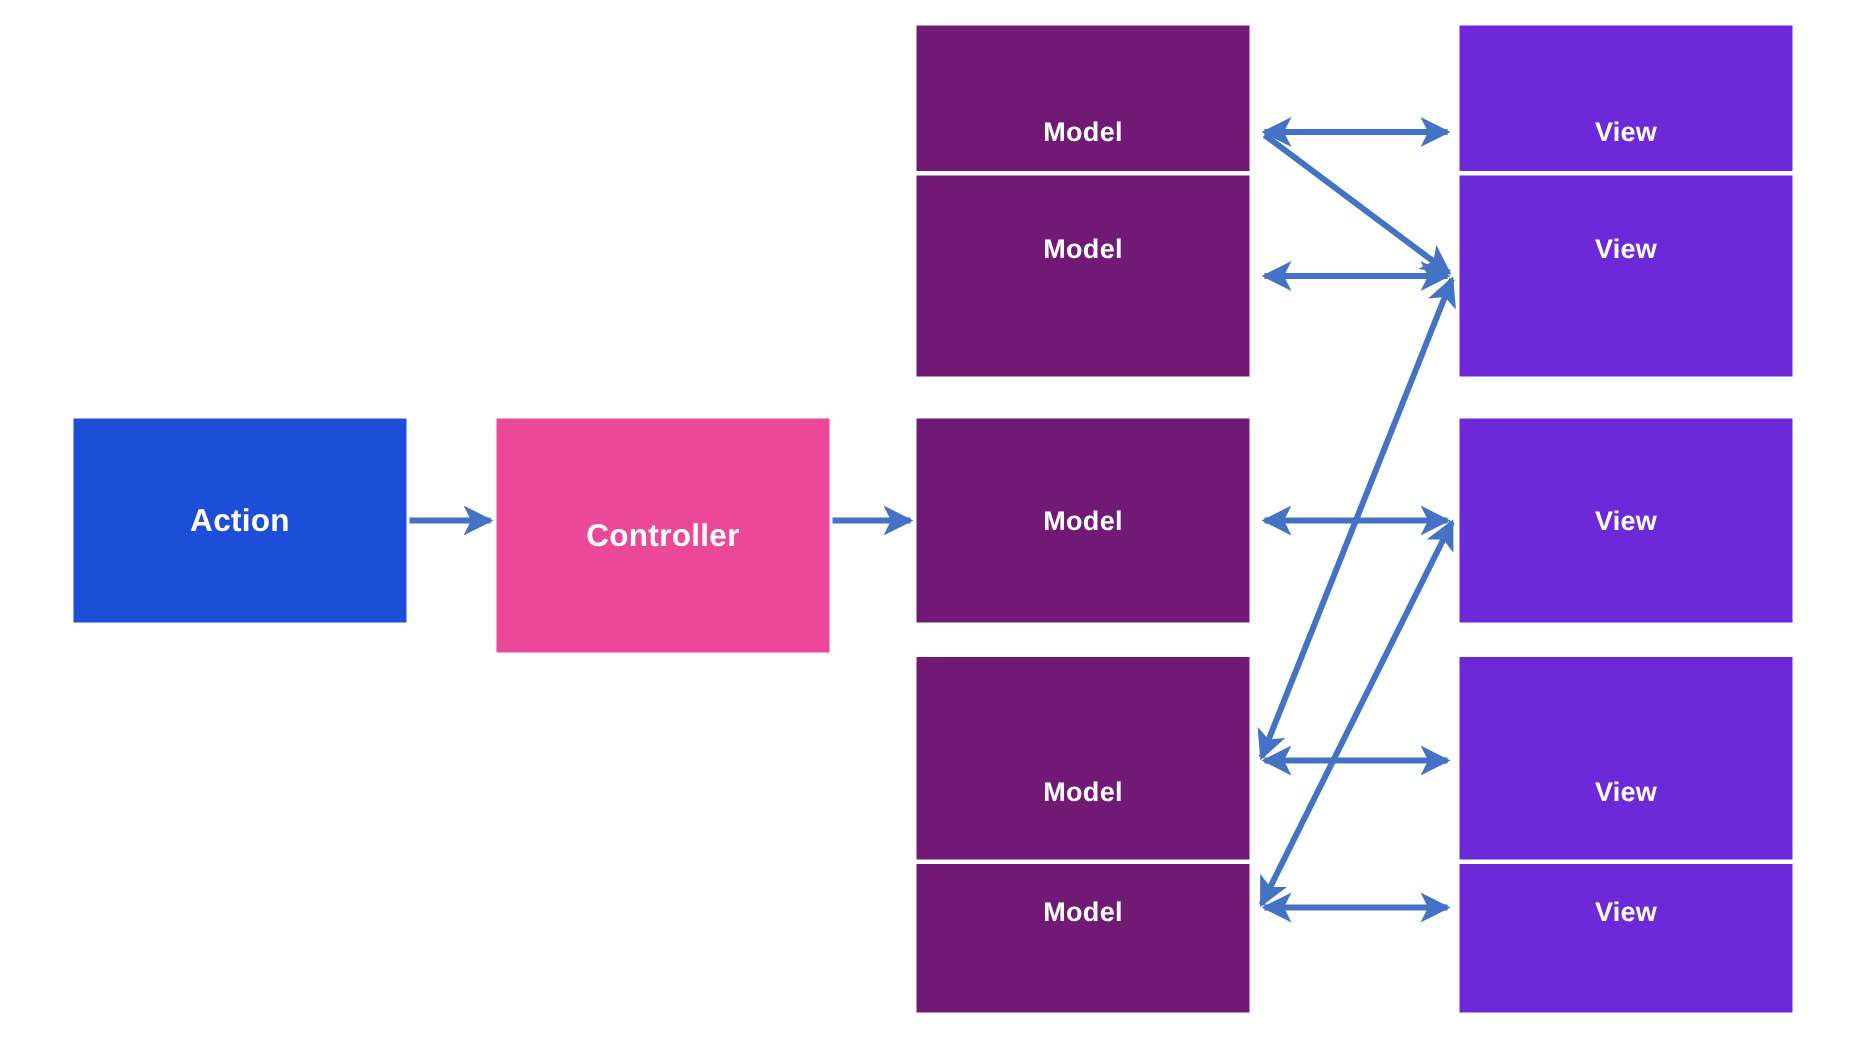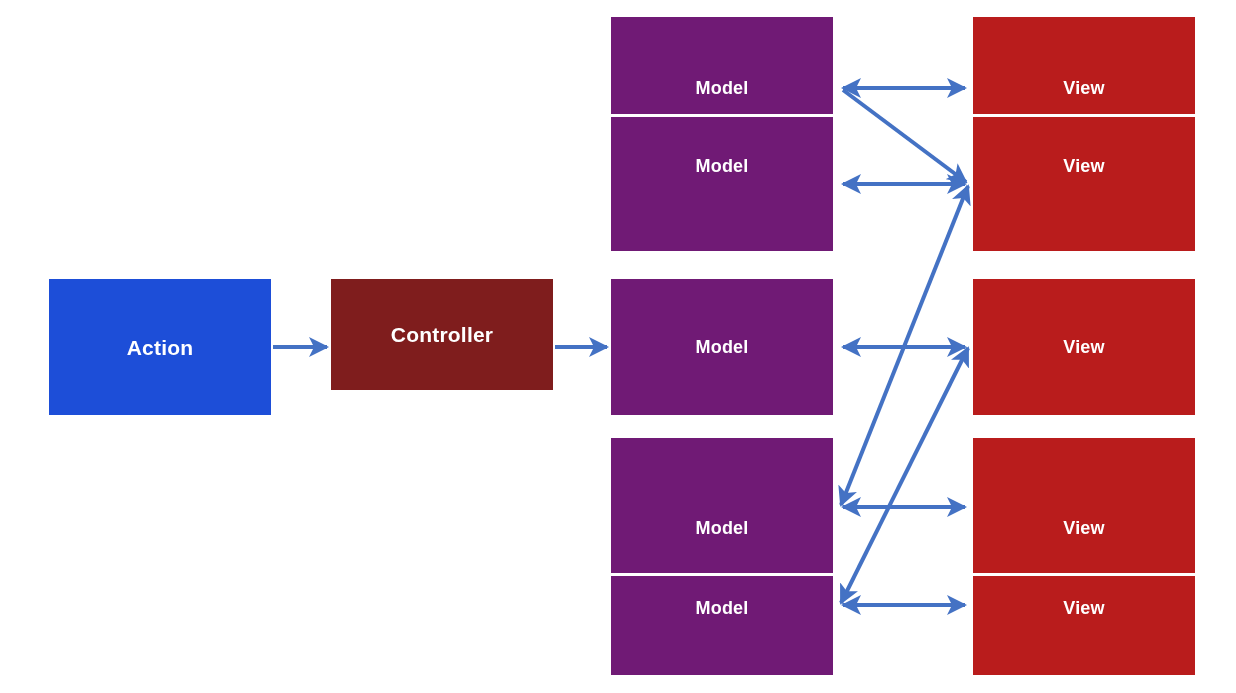--- a/index.html
+++ b/index.html
@@ -43,33 +43,33 @@
     width: 222px;
     height: 136px;
     background: #1d4ed8;
     font-size: 21px;
   }
   
   #node-controller {
     left: 331px;
     top: 279px;
     width: 222px;
-    height: 111px;
-    background: #7f1d1d;
+    height: 156px;
+    background: #ec4899;
     font-size: 21px;
   }
 
   .model-box {
     background: #701a75;
     left: 611px;
     width: 222px;
     font-size: 18px;
   }
   .view-box {
-    background: #b91c1c;
+    background: #6d28d9;
     left: 973px;
     width: 222px;
     font-size: 18px;
   }
 
   
   .g1a { top: 17px;  height: 97px; }
   .g1b { top: 117px; height: 134px; }
   
   .g2  { top: 279px; height: 136px; }

